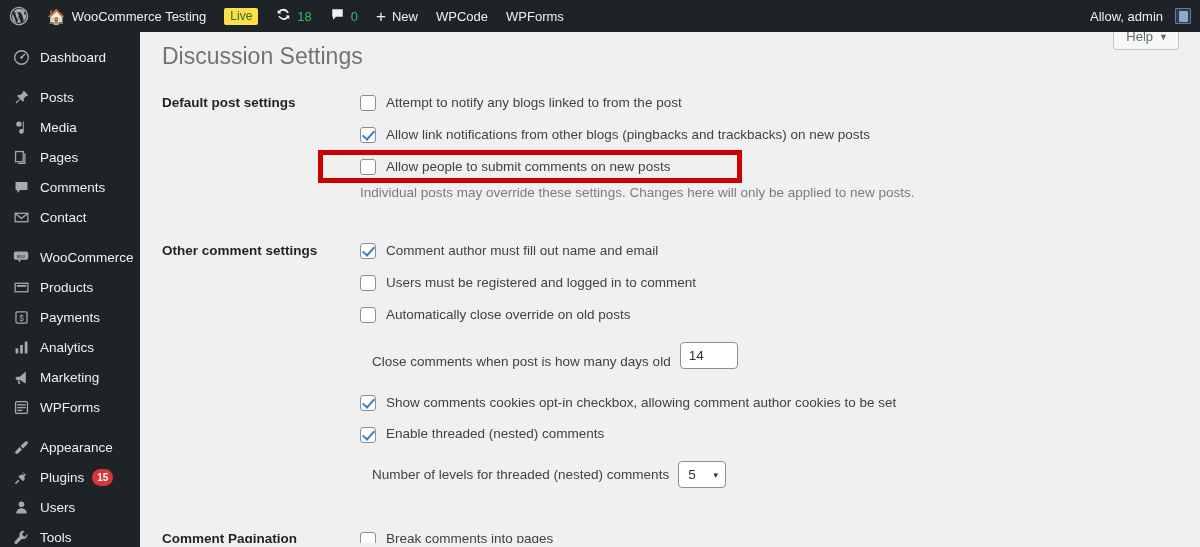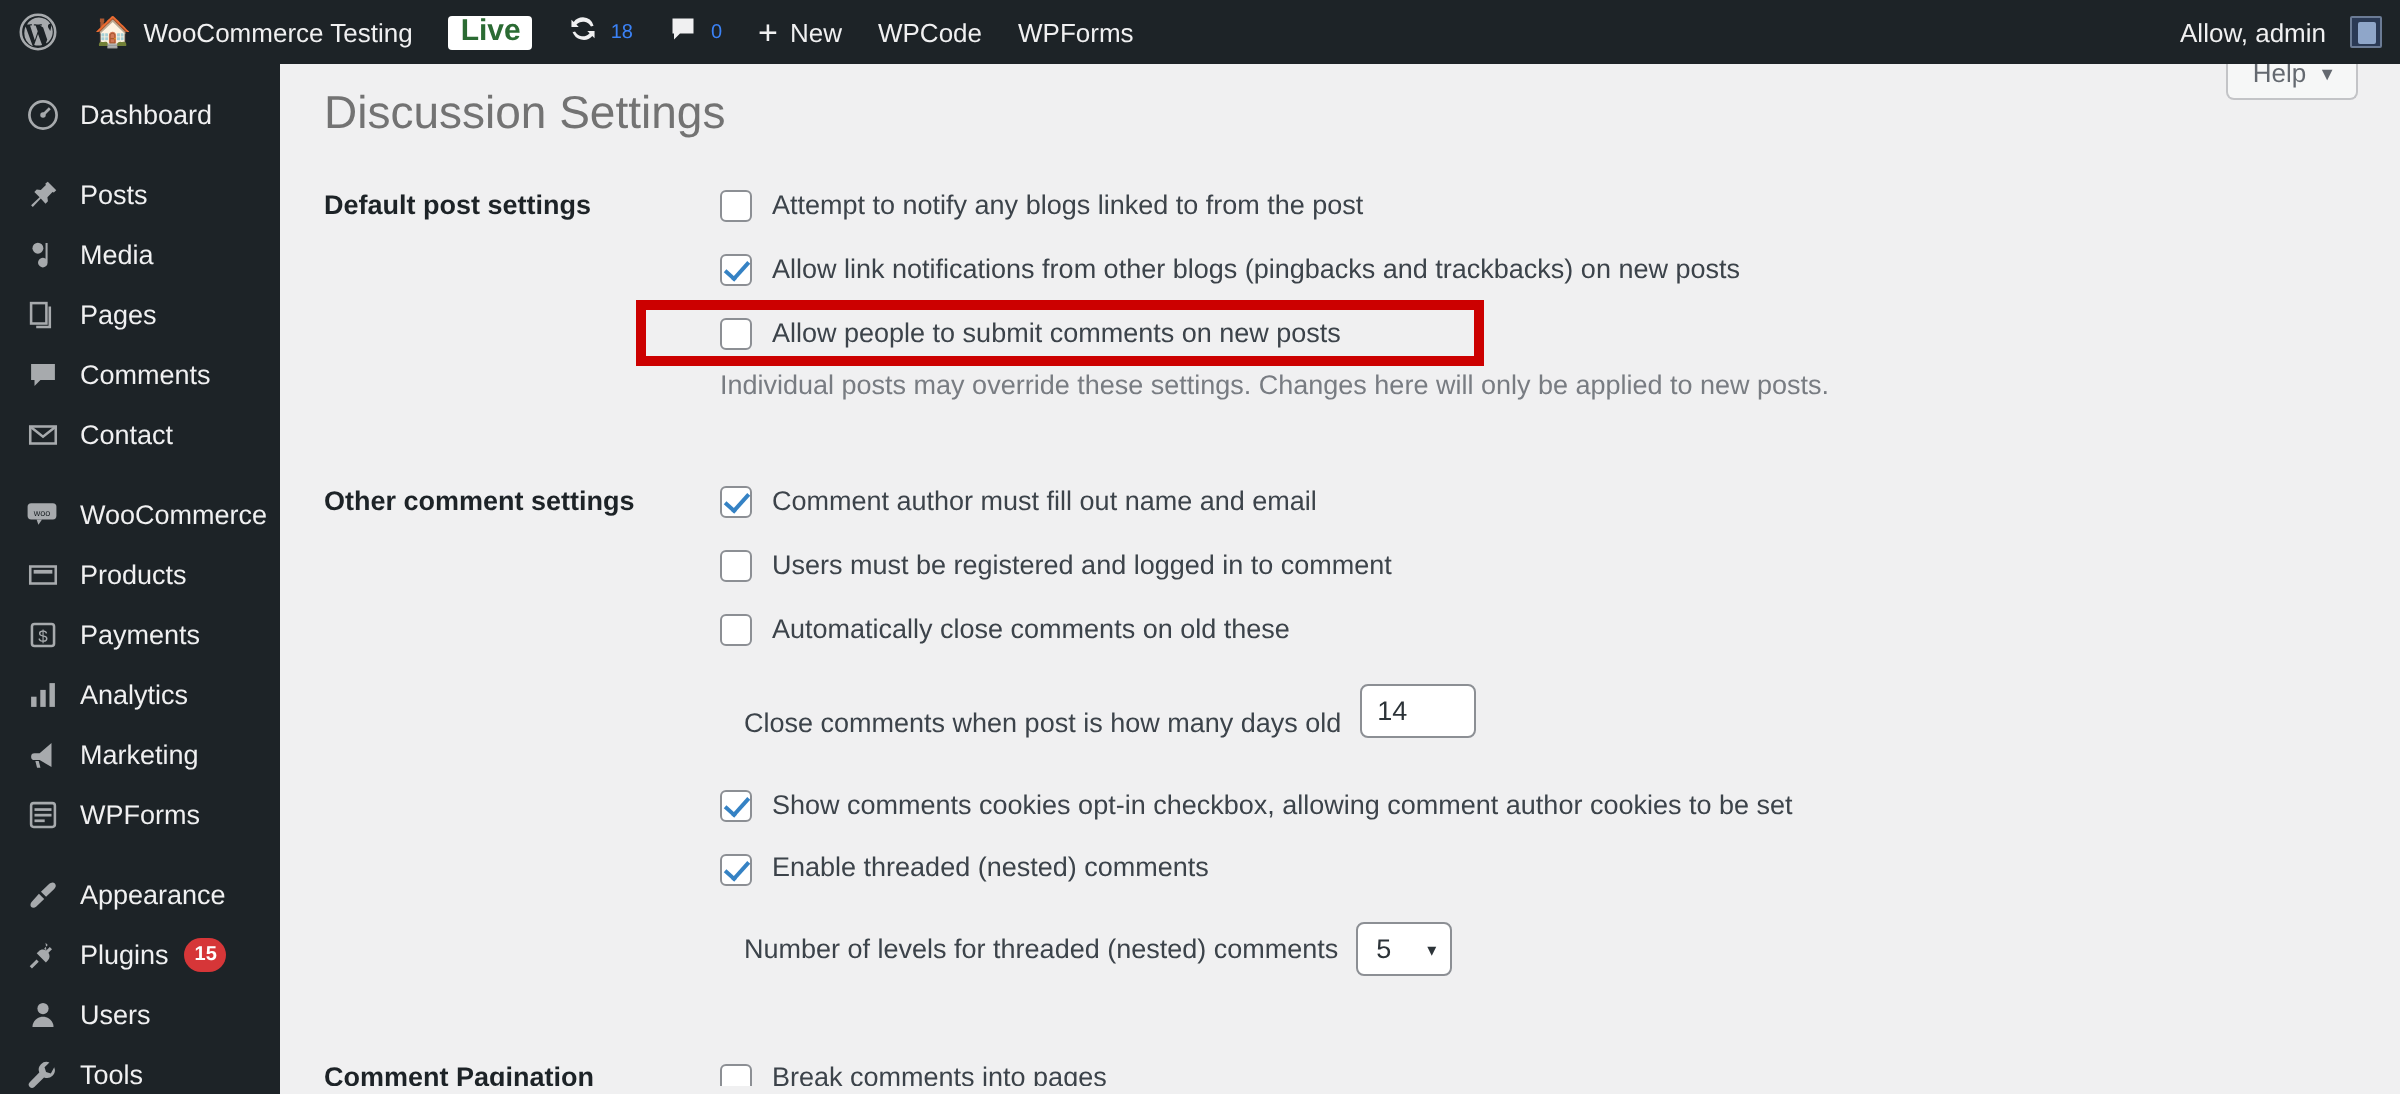--- a/index.html
+++ b/index.html
@@ -27,26 +27,26 @@
   .ab-item {
     display: flex; align-items: center; gap: 6px;
     height: 32px; padding: 0 9px;
     color: #f0f0f1; white-space: nowrap; cursor: pointer;
   }
   .ab-item.nohover { cursor: default; }
   .ab-spacer { flex: 1 1 auto; }
   .ab-wp-logo { width: 20px; height: 20px; }
   .ab-home { font-size: 15px; line-height: 1; }
   .live-badge {
-    background: #ffffff; color: #2b6b33;
-    font-size: 15px; font-weight: bold;
+    background: #fde047; color: #2b6b33;
+    font-size: 12px; font-weight: normal;
     padding: 1px 6px 2px; border-radius: 2px;
     line-height: 14px;
   }
-  .ab-count { color: #3b82f6; font-size: 10px; }
+  .ab-count { color: #22c55e; font-size: 13px; }
   .ab-plus { font-size: 17px; line-height: 1; font-weight: 300; }
   .ab-avatar {
     width: 16px; height: 16px; margin-left: 6px;
     background: #2b3a55; border: 1px solid #6b7b95;
     border-radius: 1px; display:inline-block;
     position: relative;
   }
   .ab-avatar::after{
     content:""; position:absolute; left:3px; top:2px;
     width:9px; height:11px; background:#8fa6c9; border-radius:1px;
@@ -458,21 +458,21 @@
             <span class="cb-label">Comment author must fill out name and email</span>
           </div>
 
           <div class="cb-line">
             <span class="cbx"></span>
             <span class="cb-label">Users must be registered and logged in to comment</span>
           </div>
 
           <div class="cb-line" style="margin-bottom:17px;">
             <span class="cbx"></span>
-            <span class="cb-label">Automatically close comments on old these</span>
+            <span class="cb-label">Automatically close override on old posts</span>
           </div>
 
           <div class="indent-line" style="margin-bottom:25px;align-items:flex-end;">
             <span>Close comments when post is how many days old</span>
             <span class="num-input">14</span>
           </div>
 
           <div class="cb-line">
             <span class="cbx checked"></span>
             <span class="cb-label">Show comments cookies opt-in checkbox, allowing comment author cookies to be set</span>

